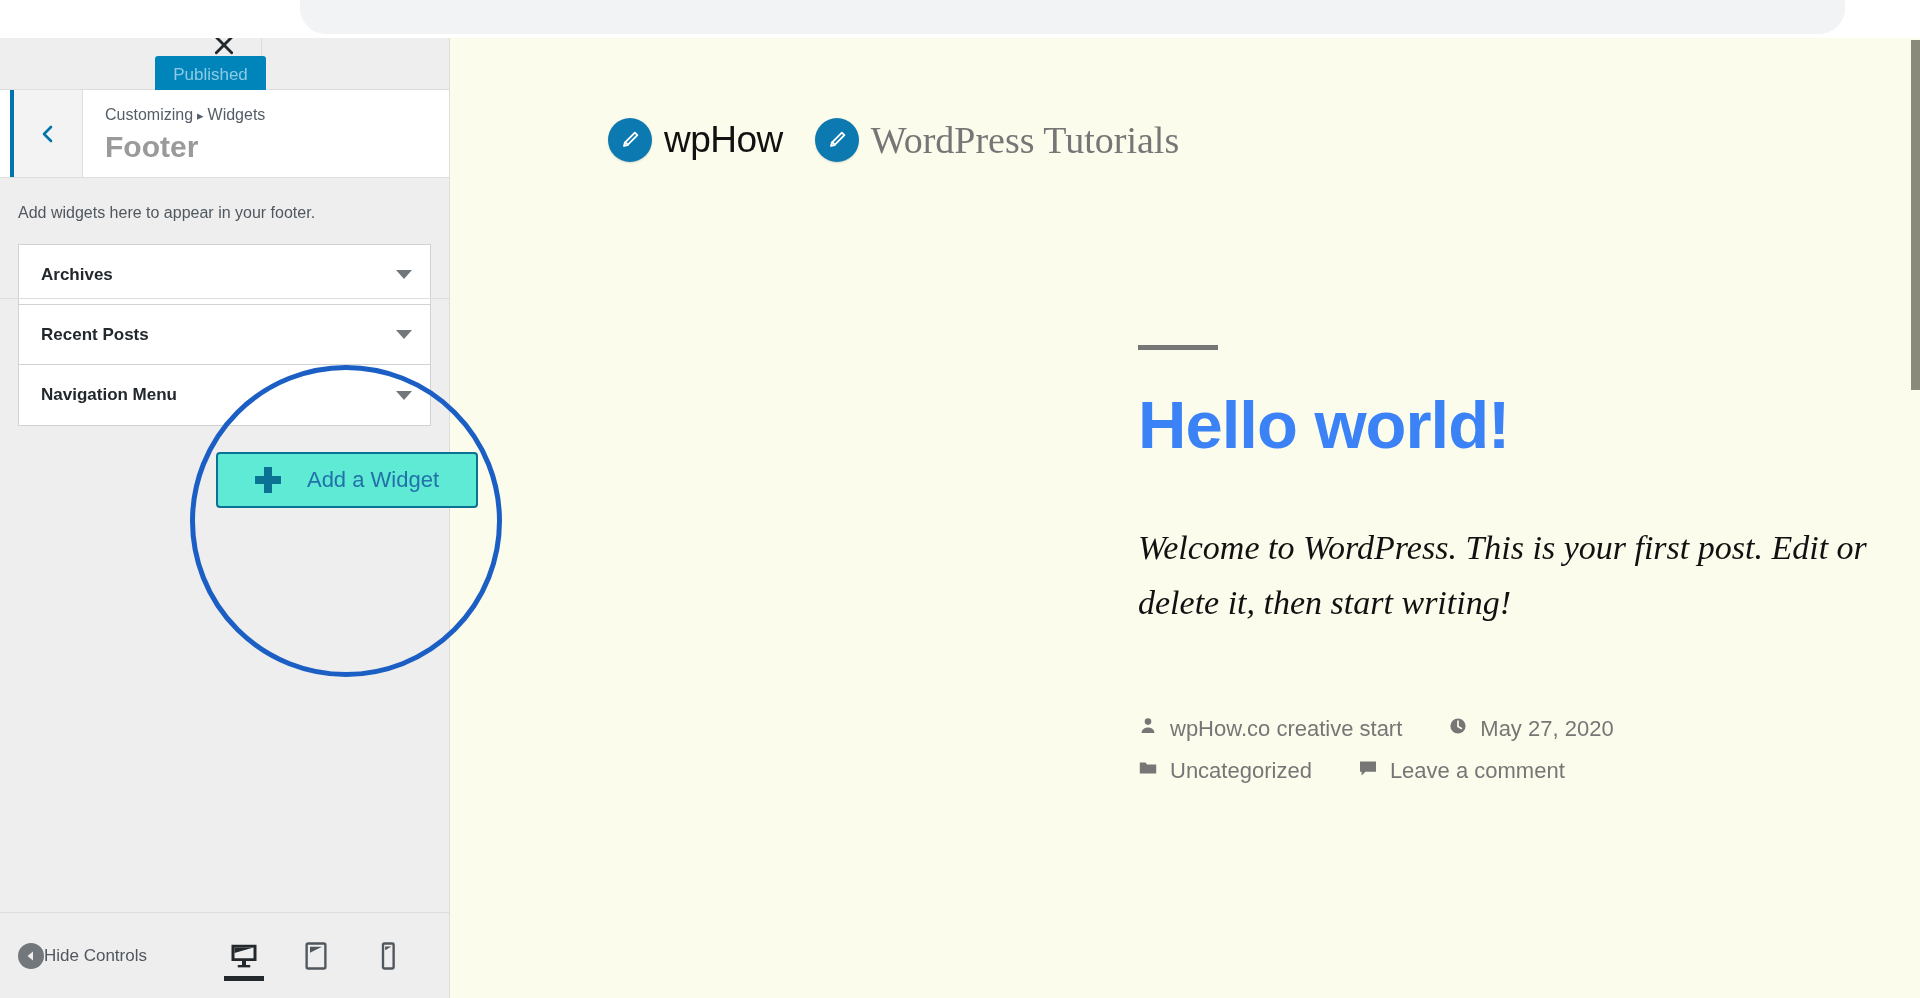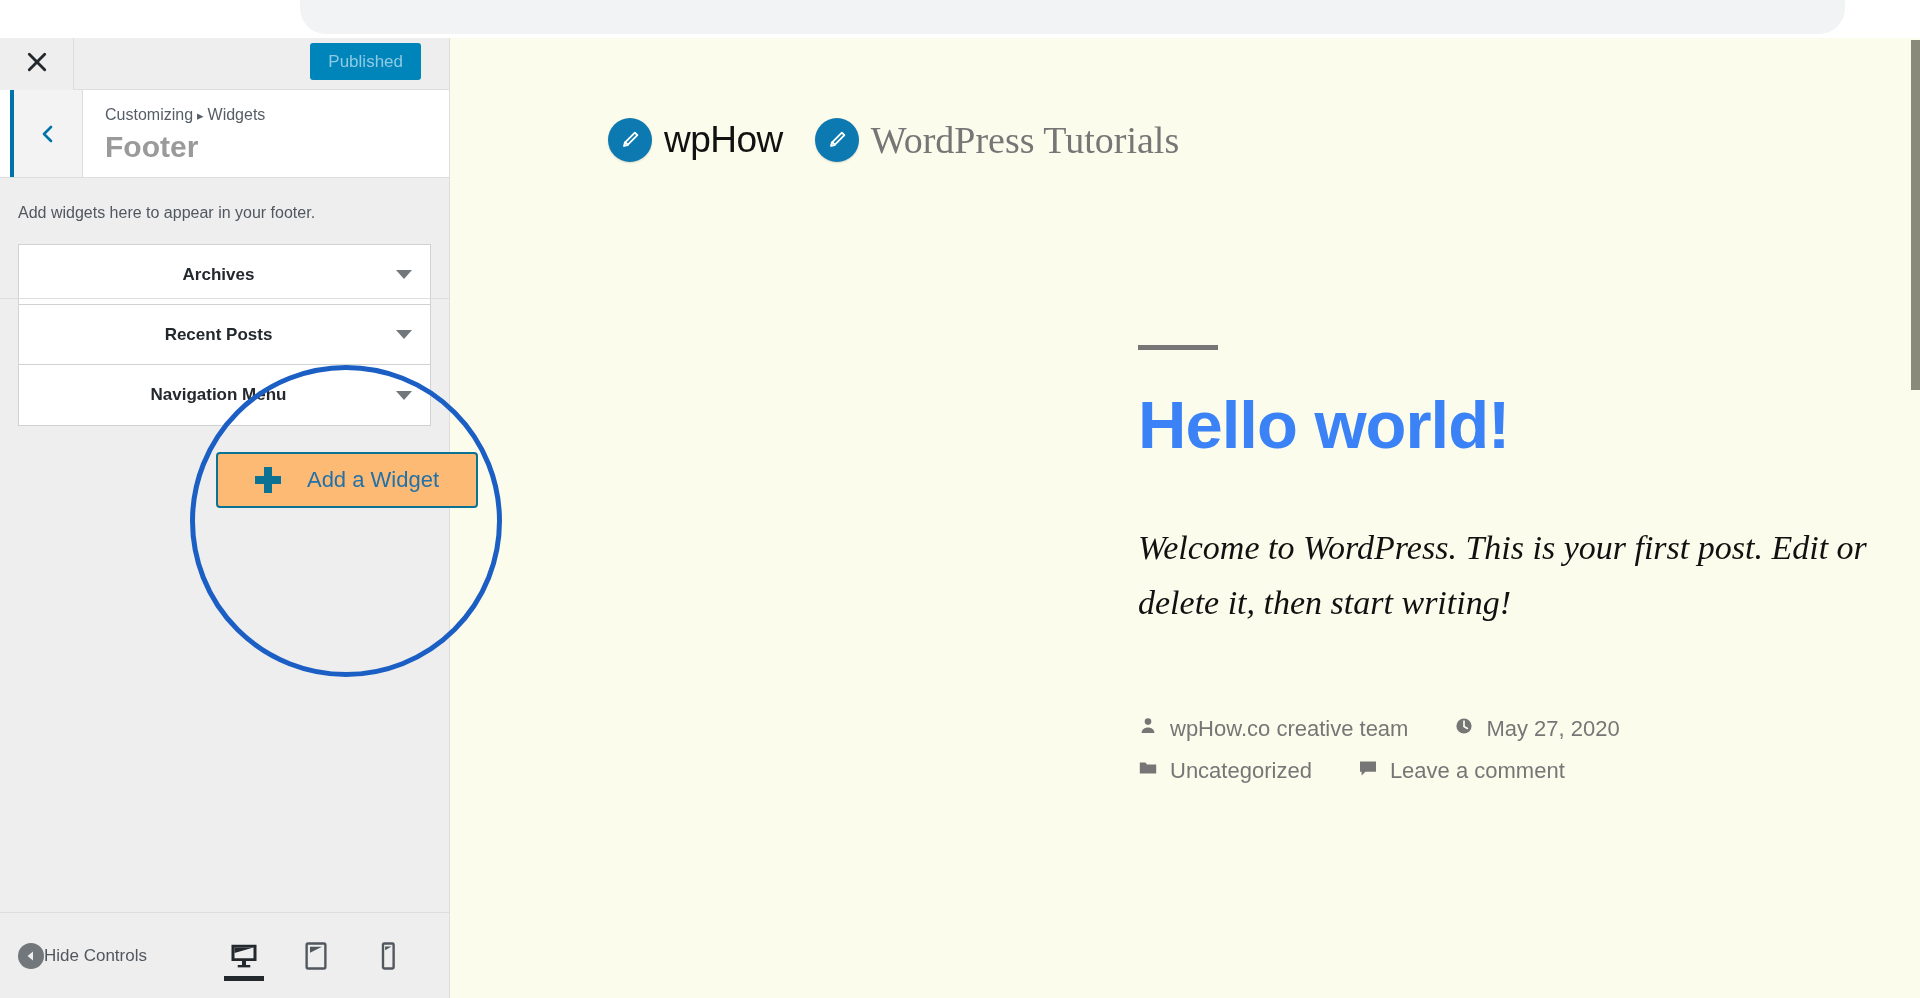--- a/index.html
+++ b/index.html
@@ -53,20 +53,21 @@
   }
 
   
   .cz-topbar {
     position: relative;
     height: 56px;
     background: #eeeeee;
     border-bottom: 1px solid #dddddd;
     display: flex;
     align-items: center;
+    flex-direction: column;
   }
   .cz-close {
     width: 74px;
     height: 56px;
     display: flex;
     align-items: center;
     justify-content: center;
     background: #eeeeee;
     border-right: 1px solid #dddddd;
     cursor: pointer;
@@ -152,21 +153,20 @@
   }
   .widget-row {
     position: relative;
     height: 60px;
     display: flex;
     align-items: center;
     padding: 0 18px 0 22px;
     background: #ffffff;
     border-bottom: 1px solid #cfd3d6;
     cursor: pointer;
-    text-align: center;
   }
   .widget-row:last-child { border-bottom: none; }
   .widget-row .wname {
     font-size: 17px;
     font-weight: bold;
     color: #23282d;
     flex: 1;
   }
   .caret-down {
     width: 0; height: 0;
@@ -191,21 +191,21 @@
     color: #0073aa;
     text-decoration: underline;
     cursor: pointer;
   }
   .add-widget-btn {
     position: absolute;
     left: 198px;
     top: 0px;
     width: 262px;
     height: 56px;
-    background: #fdba74;
+    background: #5eead4;
     border: 2px solid #0c7294;
     border-radius: 4px;
     display: flex;
     align-items: center;
     justify-content: center;
     gap: 26px;
     cursor: pointer;
     z-index: 6;
   }
   .add-widget-btn .plus {
@@ -547,21 +547,21 @@
 
         <div class="post-meta">
           <div class="meta-line">
             <span class="meta-item">
               <span>
                 <svg viewBox="0 0 20 20" fill="#767676">
                   <circle cx="10" cy="5.6" r="3.3"></circle>
                   <path d="M3.6 17c0-3.5 2.9-5.6 6.4-5.6s6.4 2.1 6.4 5.6z"></path>
                 </svg>
               </span>
-              <span class="mtext">wpHow.co creative team</span>
+              <span class="mtext">wpHow.co creative start</span>
             </span>
             <span class="meta-item">
               <span>
                 <svg viewBox="0 0 20 20">
                   <circle cx="10" cy="10" r="7.6" fill="#767676"></circle>
                   <path d="M10 5.2v5.2l3.4 2" fill="none" stroke="#fcfcec" stroke-width="1.7" stroke-linecap="round"></path>
                 </svg>
               </span>
               <span class="mtext">May 27, 2020</span>
             </span>

